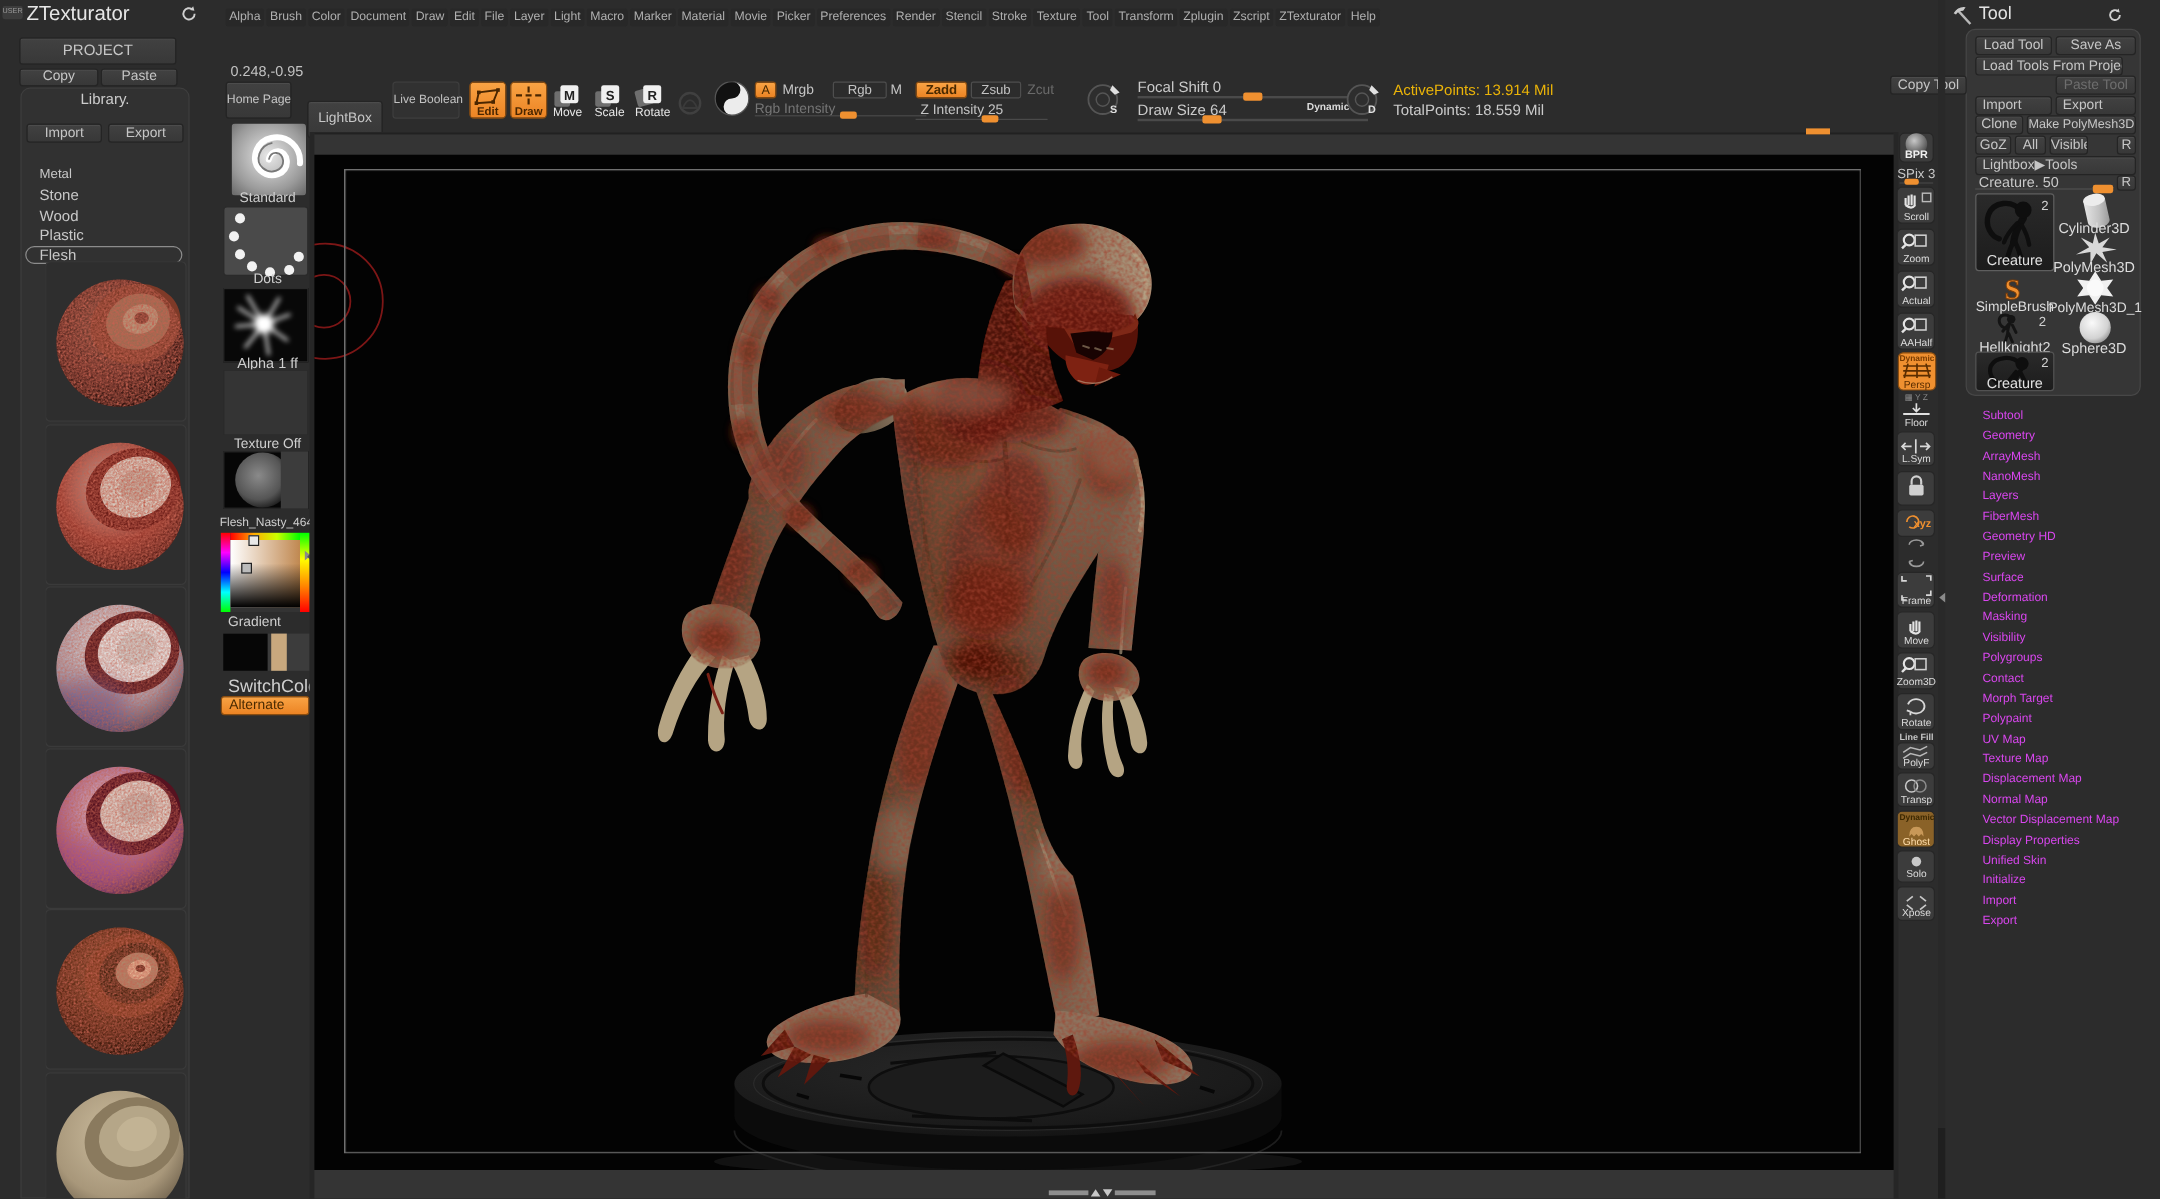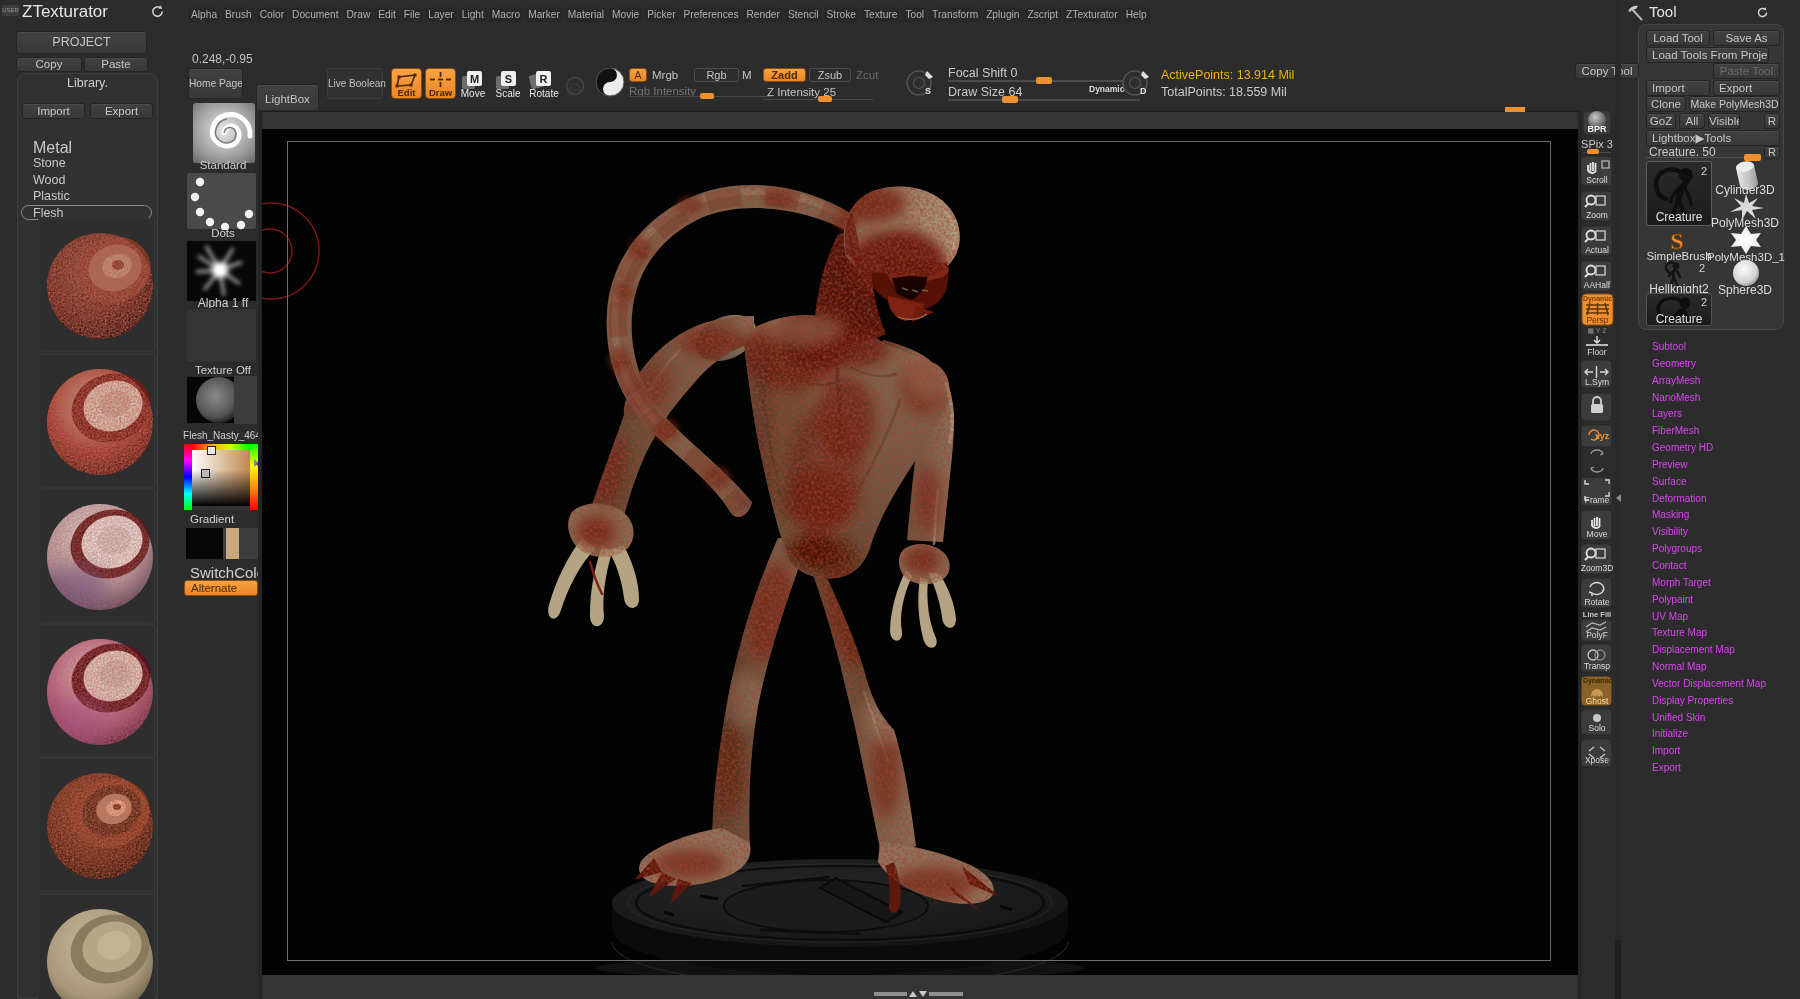--- a/index.html
+++ b/index.html
@@ -32,21 +32,21 @@
     <span class="menu-item">Alpha</span><span class="menu-item">Brush</span><span class="menu-item">Color</span><span class="menu-item">Document</span><span class="menu-item">Draw</span><span class="menu-item">Edit</span><span class="menu-item">File</span><span class="menu-item">Layer</span><span class="menu-item">Light</span><span class="menu-item">Macro</span><span class="menu-item">Marker</span><span class="menu-item">Material</span><span class="menu-item">Movie</span><span class="menu-item">Picker</span><span class="menu-item">Preferences</span><span class="menu-item">Render</span><span class="menu-item">Stencil</span><span class="menu-item">Stroke</span><span class="menu-item">Texture</span><span class="menu-item">Tool</span><span class="menu-item">Transform</span><span class="menu-item">Zplugin</span><span class="menu-item">Zscript</span><span class="menu-item">ZTexturator</span><span class="menu-item">Help</span>
   </div>
 
   <div class="btn" style="left:16px;top:31px;width:131px;height:23px;font-size:12.5px;line-height:21px;">PROJECT</div>
   <div class="btn" style="left:16px;top:57px;width:66px;height:15px;line-height:13px;">Copy</div>
   <div class="btn" style="left:84px;top:57px;width:64px;height:15px;line-height:13px;">Paste</div>
   <div class="abs" style="left:17px;top:73px;width:141px;height:926px;background:#313131;border:1px solid #3e3e3e;border-radius:8px 8px 0 0;"></div>
   <div class="lbl" style="left:17px;top:76px;width:141px;text-align:center;font-size:12.5px;color:#cdcdcd;">Library.</div>
   <div class="btn" style="left:22px;top:103px;width:63px;height:16px;line-height:14px;">Import</div>
   <div class="btn" style="left:90px;top:103px;width:63px;height:16px;line-height:14px;">Export</div>
-  <div class="lbl" style="left:33px;top:139px;font-size:16px;">Metal</div>
+  <div class="lbl" style="left:33px;top:139px;font-size:11px;">Metal</div>
   <div class="lbl" style="left:33px;top:156px;font-size:12.5px;">Stone</div>
   <div class="lbl" style="left:33px;top:173px;font-size:12.5px;">Wood</div>
   <div class="lbl" style="left:33px;top:189px;font-size:12.5px;">Plastic</div>
   <div class="abs" style="left:21px;top:205px;width:131px;height:15px;border:1px solid #8c8c8c;border-radius:8px;"></div>
   <div class="lbl" style="left:33px;top:206px;font-size:12.5px;">Flesh</div>
 
   <svg class="abs" style="left:38px;top:218px" width="118" height="781" viewBox="0 0 118 781">
     <defs>
       <filter id="mblur" x="-50%" y="-50%" width="200%" height="200%">
           <feGaussianBlur stdDeviation="9"></feGaussianBlur>

